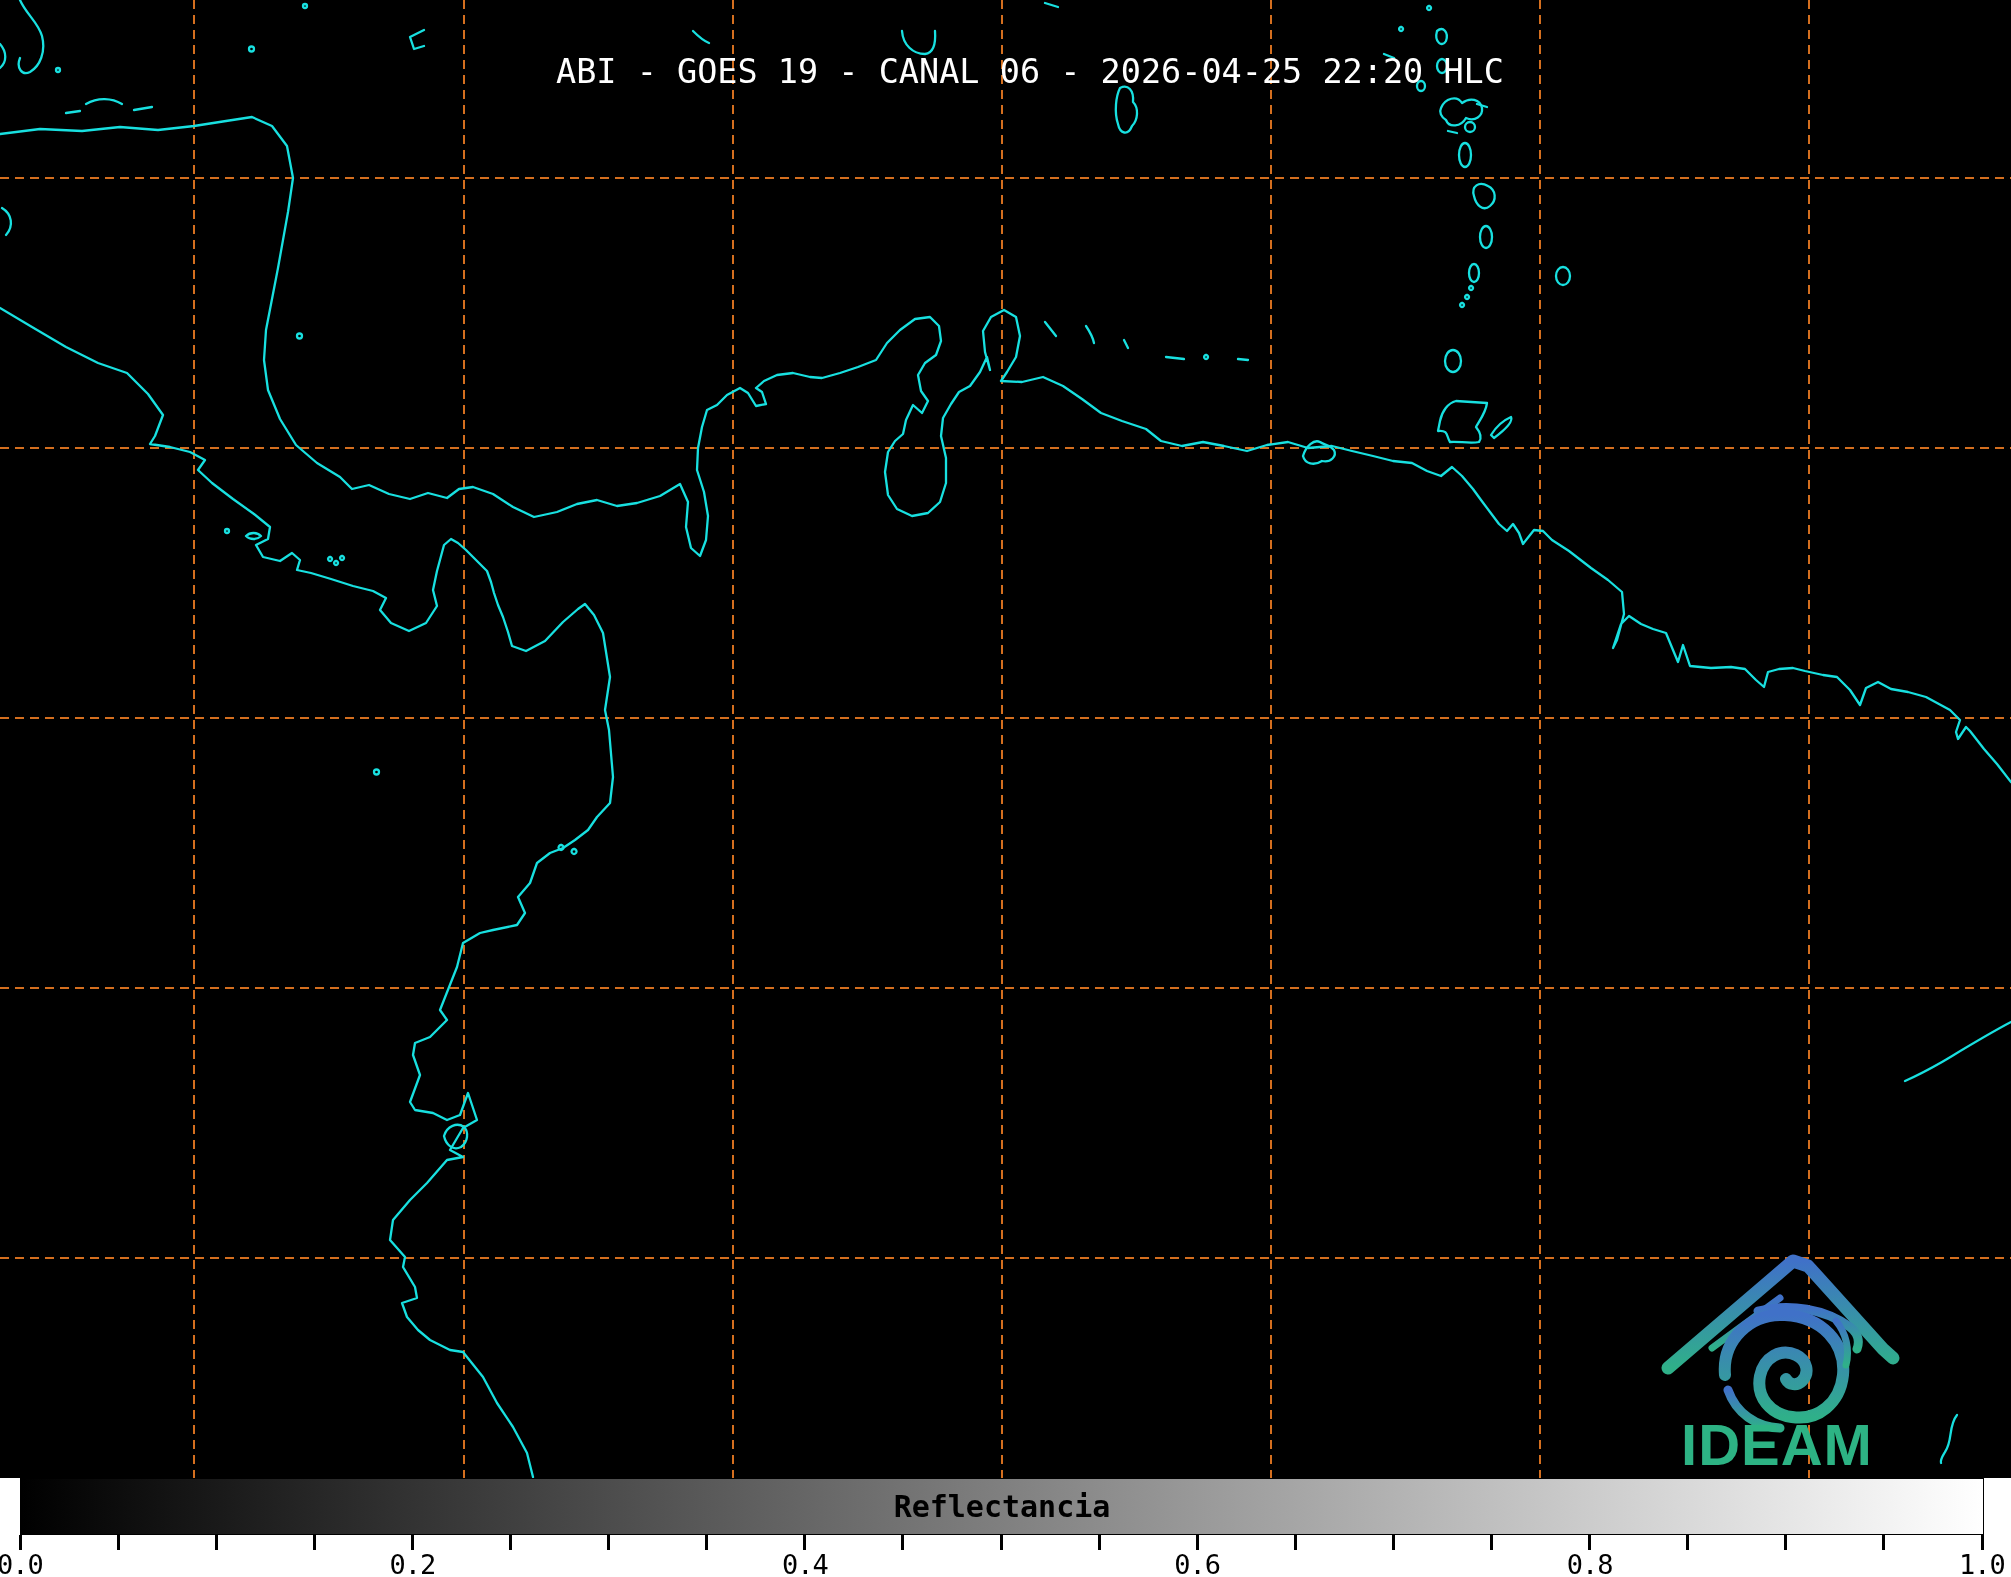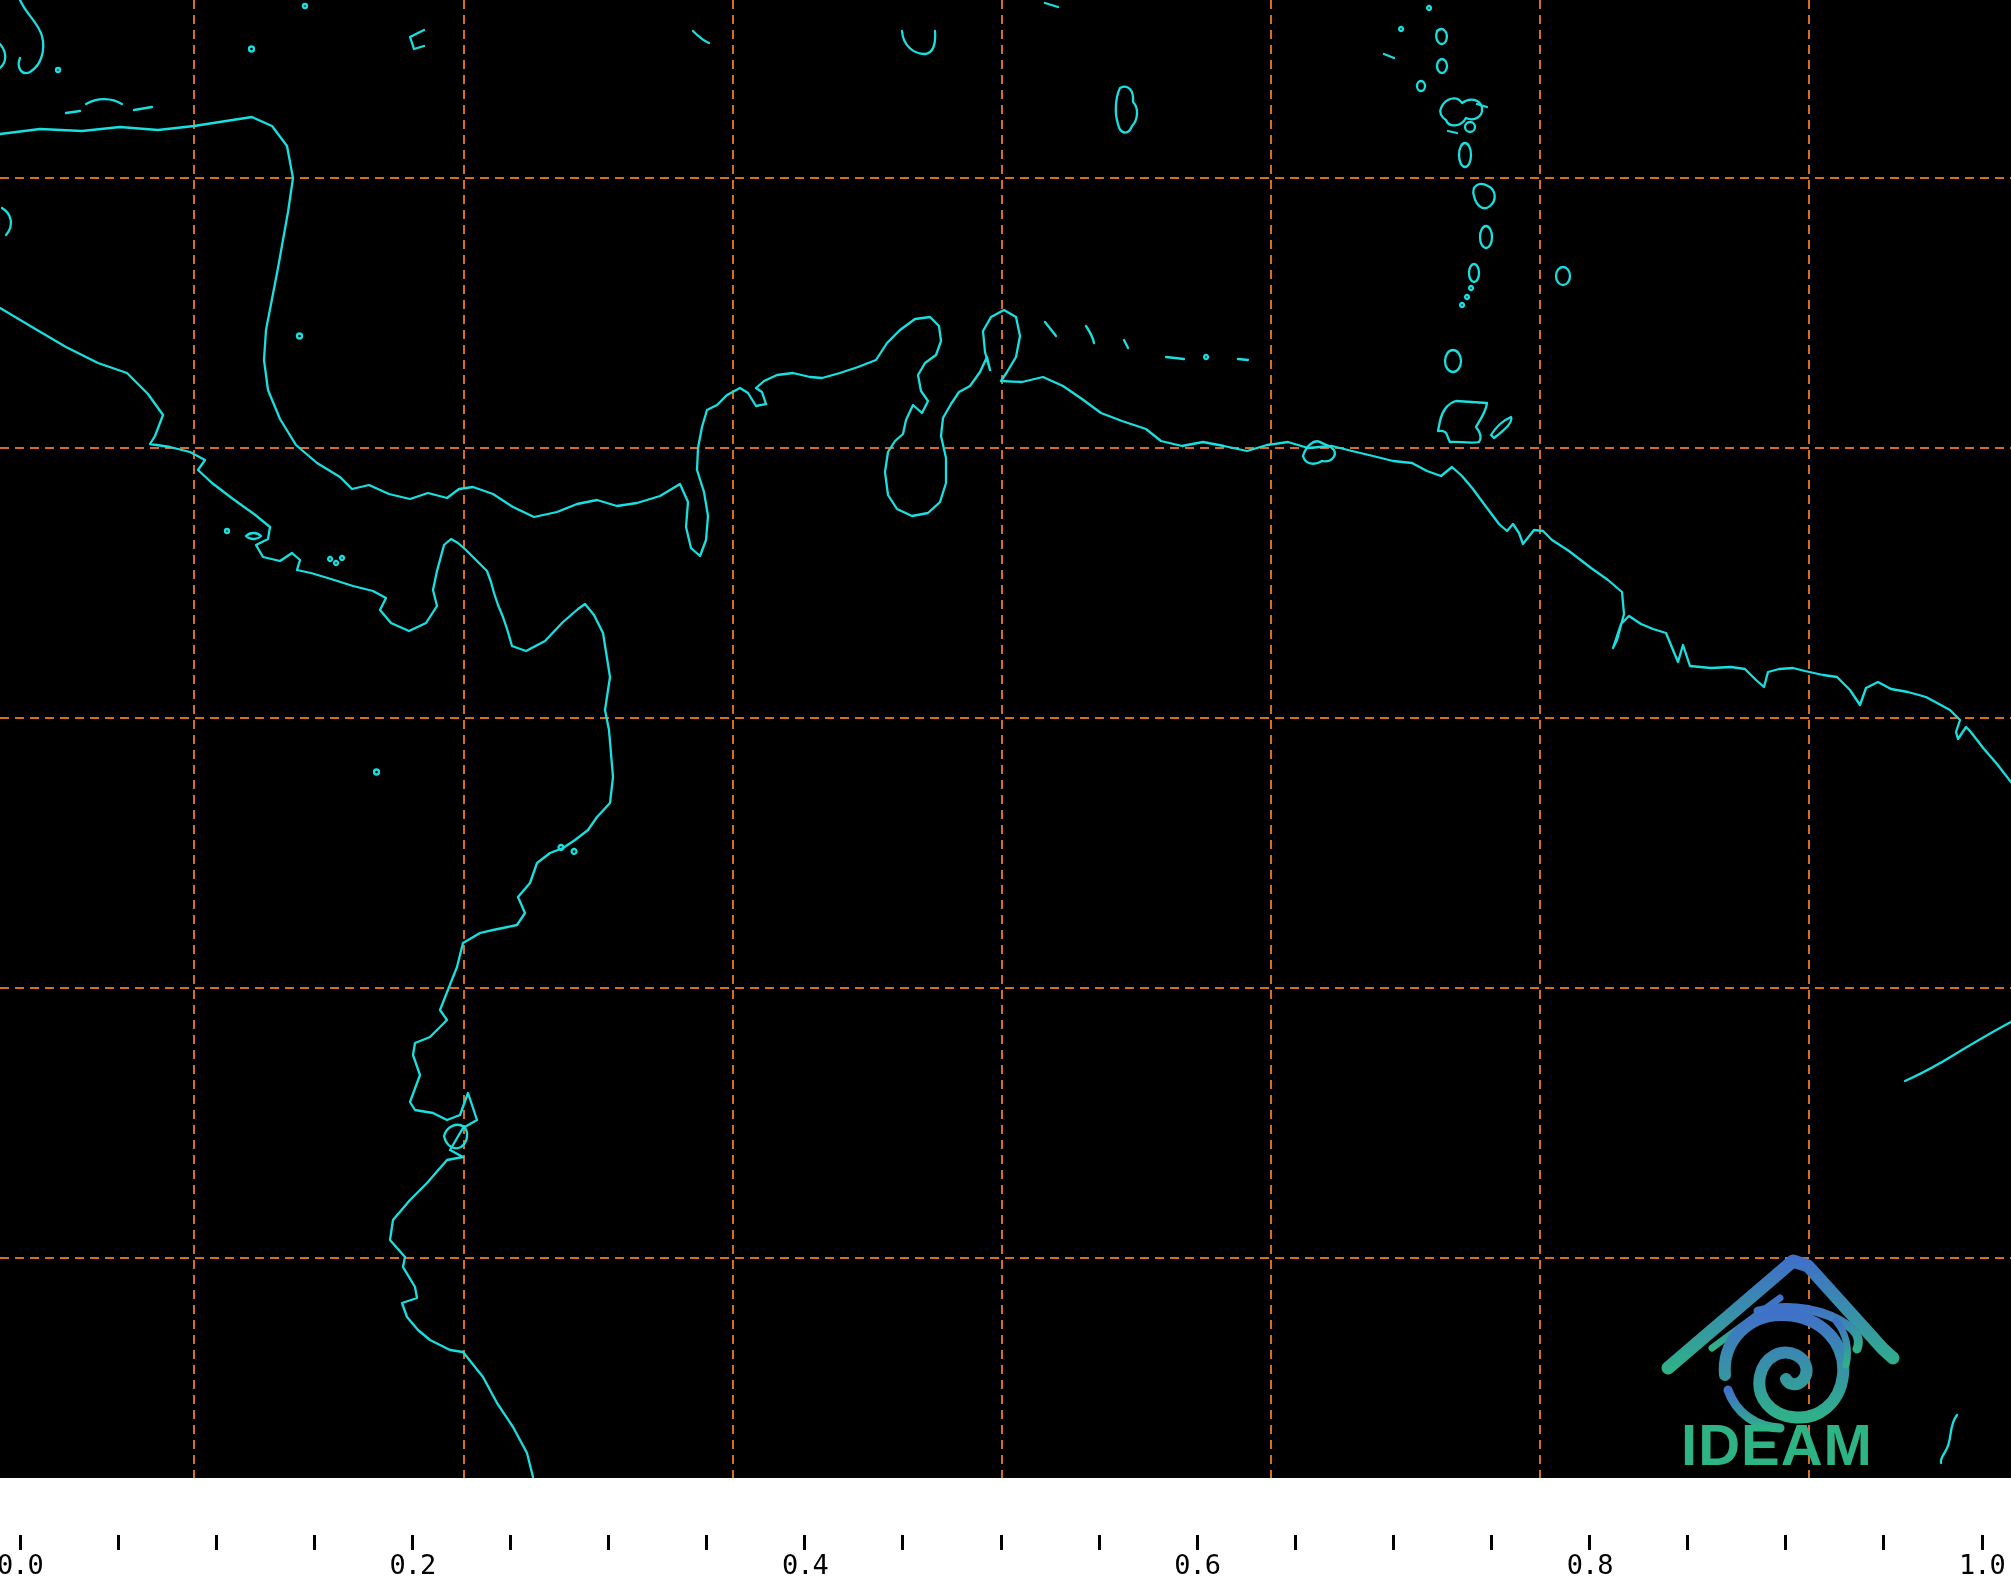--- a/index.html
+++ b/index.html
@@ -91,40 +91,44 @@
           <path d="M 303,6 a 2,2 0 1 0 4,0 a 2,2 0 1 0 -4,0" class="coast" stroke="#18e0e0"></path>
           <path d="M 297,336 a 2.5,2.5 0 1 0 5,0 a 2.5,2.5 0 1 0 -5,0" class="coast" stroke="#18e0e0"></path>
           <path d="M 246,536 C 250,532 257,532 261,536 C 257,540 250,540 246,536 Z M 225,531 a 2,2 0 1 0 4,0 a 2,2 0 1 0 -4,0" class="coast" stroke="#18e0e0"></path>
           <path d="M 330,557 a 2,2 0 1 0 0.1,0 M 336,561 a 2,2 0 1 0 0.1,0 M 342,556 a 2,2 0 1 0 0.1,0" class="coast" stroke="#18e0e0"></path>
           <path d="M 374,772 a 2.5,2.5 0 1 0 5,0 a 2.5,2.5 0 1 0 -5,0" class="coast" stroke="#18e0e0"></path>
           <path d="M 561,845 a 2.5,2.5 0 1 0 0.1,0 M 574,849 a 2.5,2.5 0 1 0 0.1,0" class="coast" stroke="#18e0e0"></path>
           <path d="M 444,1136 C 447,1126 457,1122 464,1127 C 469,1132 468,1142 461,1147 C 453,1151 446,1145 444,1136 Z" class="coast" stroke="#18e0e0"></path>
         </g>
     </svg>
 
+    <div id="map-title">ABI - GOES 19 - CANAL 06 - 2026-04-25 22:20 HLC</div>
 
     <svg id="logo" width="330" height="240" viewBox="0 0 330 240">
       <defs>
         <linearGradient id="lg" x1="0" y1="0" x2="0" y2="1">
           <stop id="lg-top" offset="0" stop-color="#4071c8"></stop>
           <stop id="lg-bot" offset="1" stop-color="#2fb089"></stop>
         </linearGradient>
       </defs>
       <g fill="none" stroke="url(#lg)" stroke-linecap="round" stroke-linejoin="round">
         <path d="M 18,123 L 143,16 L 158,21 L 233,104 L 243,113" stroke-width="13"></path>
         <path d="M 62,103 L 130,53" stroke-width="7"></path>
         <path d="M 108,66 C 140,58 175,64 200,82 C 208,88 210,96 207,104" stroke-width="9"></path>
         <path d="M 75,130 C 72,95 100,68 135,70 C 172,72 196,98 193,130 C 190,158 168,176 142,172 C 120,169 106,152 110,131 C 114,112 131,103 146,110 C 157,115 160,128 152,136 C 147,141 139,140 136,134" stroke-width="12"></path>
         <path d="M 78,145 C 86,168 106,182 130,183" stroke-width="9"></path>
         <path d="M 196,120 C 200,104 196,88 186,76" stroke-width="7"></path>
       </g>
       <text id="logo-text" x="127" y="220" text-anchor="middle" style="fill: rgb(45, 179, 132);">IDEAM</text>
     </svg>
   </div>
 
+  <div id="cbar" style="background: linear-gradient(to right, rgb(0, 0, 0), rgb(255, 255, 255));">
+    <div id="cbar-label">Reflectancia</div>
+  </div>
 
   <div id="axis-strip">
       <div class="tick major" style="left: 18.5px;"></div>
       <div class="tick minor" style="left: 116.6px;"></div>
       <div class="tick minor" style="left: 214.7px;"></div>
       <div class="tick minor" style="left: 312.8px;"></div>
       <div class="tick major" style="left: 410.9px;"></div>
       <div class="tick minor" style="left: 509px;"></div>
       <div class="tick minor" style="left: 607.1px;"></div>
       <div class="tick minor" style="left: 705.2px;"></div>

